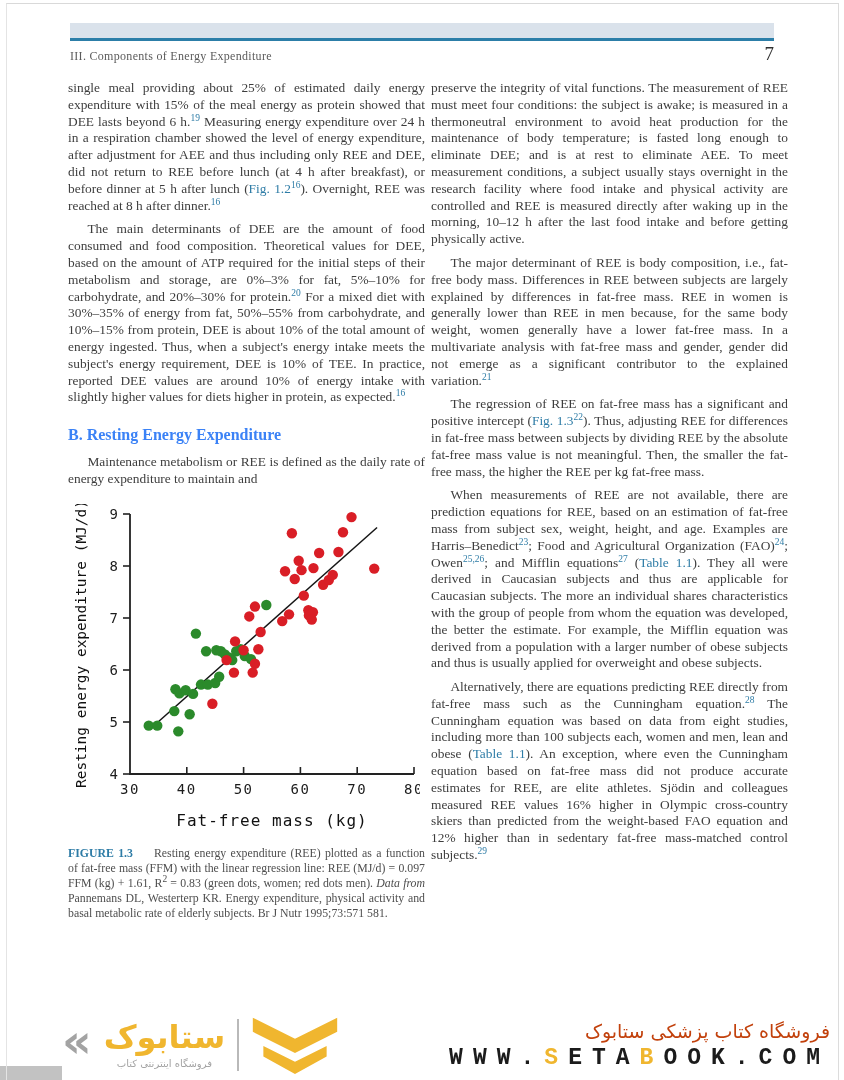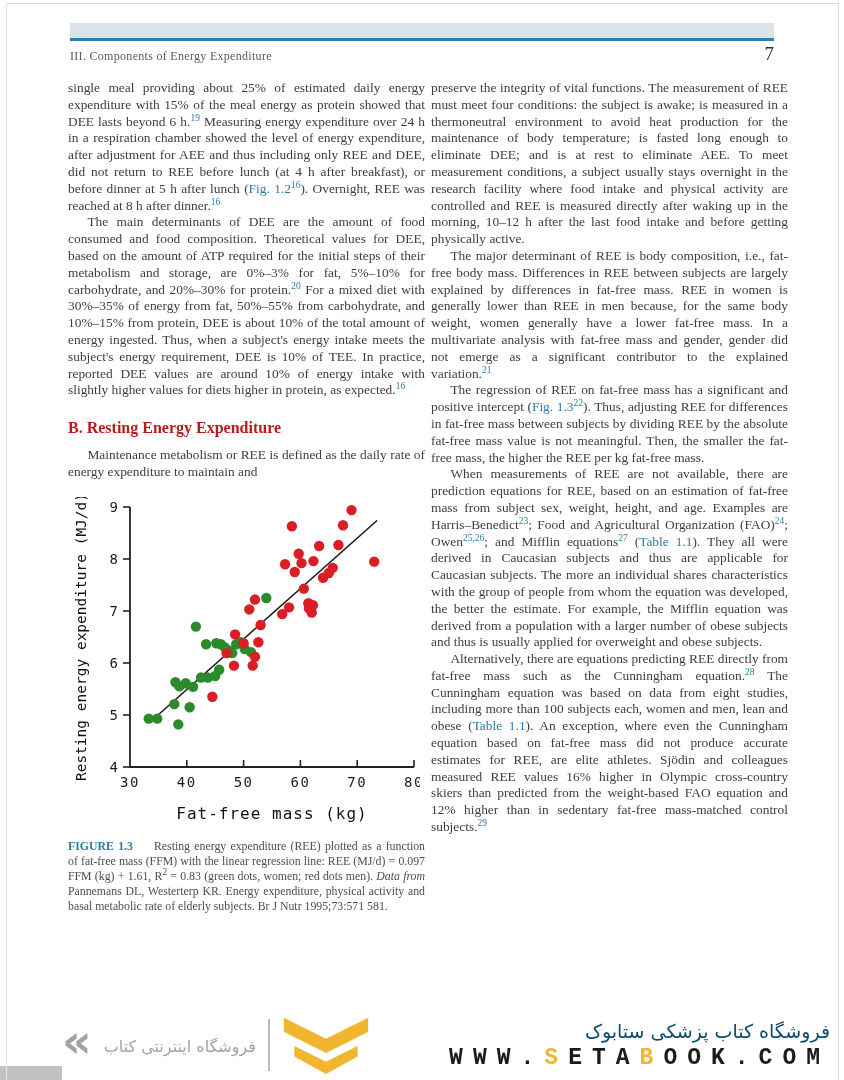--- a/index.html
+++ b/index.html
@@ -20,43 +20,43 @@
 
   .header{margin:23px 70px 0 70px;position:relative;}
   .header-bar{height:15px;background:var(--bar-fill);border-bottom:3px solid var(--bar-line);}
   .header-row{position:relative;text-align:left;margin-top:5px;height:22px;}
   .running-head{font-size:12px;color:#5b5b5b;letter-spacing:.3px;}
   .page-number{position:absolute;right:0;top:-3px;font-size:19px;color:#2f2f2f;}
 
   .columns{display:flex;gap:6px;padding:12px 56px 0 68px;}
   .col{flex:1;min-width:0;}
   .para{margin:0;font-size:13.4px;line-height:16.8px;text-align:justify;}
-  .indent{text-indent:1.45em;}
+  .indent{text-indent:1.45em;margin-top:7px;}
   .link{color:var(--teal);}
   sup{font-size:9.5px;line-height:0;}
-  .section-heading{font-size:16px;font-weight:bold;color:#b91c1c;margin:20px 0 10px 0;
+  .section-heading{font-size:16px;font-weight:bold;color:#3b82f6;margin:20px 0 10px 0;
         font-family:"Liberation Serif","DejaVu Serif",serif;}
   figure{margin:16px 0 0 0;}
   #chart{margin-left:2px;}
   #fig-caption{font-size:11.8px;line-height:15px;color:#4e4e4e;text-align:justify;margin-top:8px;}
   .cap-label{color:var(--teal);font-weight:bold;margin-right:21px;}
 
   .footer{position:absolute;left:0;right:0;bottom:6px;display:flex;align-items:center;
         justify-content:space-between;padding:0 10px 0 62px;}
   .logo-left{display:flex;align-items:center;gap:12px;}
   .guillemet{font-family:"DejaVu Sans",sans-serif;font-size:46px;font-weight:bold;
         color:var(--gray);line-height:1;margin-top:-8px;}
   .brand-block{text-align:center;}
   .brand-fa{font-family:"DejaVu Sans",sans-serif;font-size:32px;font-weight:bold;
         color:var(--yellow);line-height:1.05;direction:rtl;}
-  .tagline{font-family:"DejaVu Sans",sans-serif;font-size:16px;color:var(--gray);
+  .tagline{font-family:"DejaVu Sans",sans-serif;font-size:10px;color:var(--gray);
         direction:rtl;margin-top:3px;}
   .logo-divider{width:2px;height:52px;background:#b9b9b9;}
   .logo-right{display:flex;flex-direction:column;align-items:flex-end;gap:3px;padding-right:4px;}
-  .store-line{font-family:"DejaVu Sans",sans-serif;font-size:19px;color:#0c4a6e;direction:rtl;}
+  .store-line{font-family:"DejaVu Sans",sans-serif;font-size:19px;color:#c2410c;direction:rtl;}
   .url-line{font-family:Liberation Mono, monospace;font-size:23px;font-weight:bold;
         letter-spacing:10px;color:#1b1b1b;white-space:nowrap;}
   .url-line .accent{color:var(--yellow);}
 </style>
 </head>
 <body>
 
 <div class="page">
 
   <div class="header">
@@ -171,20 +171,21 @@
       <p class="para indent"><span>The regression of REE on fat-free mass has a significant and positive intercept (</span><span class="link">Fig. 1.3</span><sup class="link">22</sup><span>). Thus, adjusting REE for differences in fat-free mass between subjects by dividing REE by the absolute fat-free mass value is not meaningful. Then, the smaller the fat-free mass, the higher the REE per kg fat-free mass.</span></p>
       <p class="para indent"><span>When measurements of REE are not available, there are prediction equations for REE, based on an estimation of fat-free mass from subject sex, weight, height, and age. Examples are Harris–Benedict</span><sup class="link">23</sup><span>; Food and Agricultural Organization (FAO)</span><sup class="link">24</sup><span>; Owen</span><sup class="link">25,26</sup><span>; and Mifflin equations</span><sup class="link">27</sup><span> (</span><span class="link">Table 1.1</span><span>). They all were derived in Caucasian subjects and thus are applicable for Caucasian subjects. The more an individual shares characteristics with the group of people from whom the equation was developed, the better the estimate. For example, the Mifflin equation was derived from a population with a larger number of obese subjects and thus is usually applied for overweight and obese subjects.</span></p>
       <p class="para indent"><span>Alternatively, there are equations predicting REE directly from fat-free mass such as the Cunningham equation.</span><sup class="link">28</sup><span> The Cunningham equation was based on data from eight studies, including more than 100 subjects each, women and men, lean and obese (</span><span class="link">Table 1.1</span><span>). An exception, where even the Cunningham equation based on fat-free mass did not produce accurate estimates for REE, are elite athletes. Sjödin and colleagues measured REE values 16% higher in Olympic cross-country skiers than predicted from the weight-based FAO equation and 12% higher than in sedentary fat-free mass-matched control subjects.</span><sup class="link">29</sup></p>
     </div>
   </div>
 
   <div class="footer">
     <div class="logo-left">
       <span class="guillemet">«</span>
       <div class="brand-block">
+        <div class="brand-fa">ستابوک</div>
         <div class="tagline">فروشگاه اینترنتی کتاب</div>
       </div>
       <div class="logo-divider"></div>
       <svg width="88" height="58" viewBox="0 0 100 66">
         <polygon points="2,2 50,26 98,2 98,18 50,42 2,18" fill="#f0b62f"></polygon>
         <polygon points="14,34 50,52 86,34 86,46 50,66 14,46" fill="#f0b62f"></polygon>
       </svg>
     </div>
     <div class="logo-right">
       <div class="store-line">فروشگاه کتاب پزشکی ستابوک</div>

